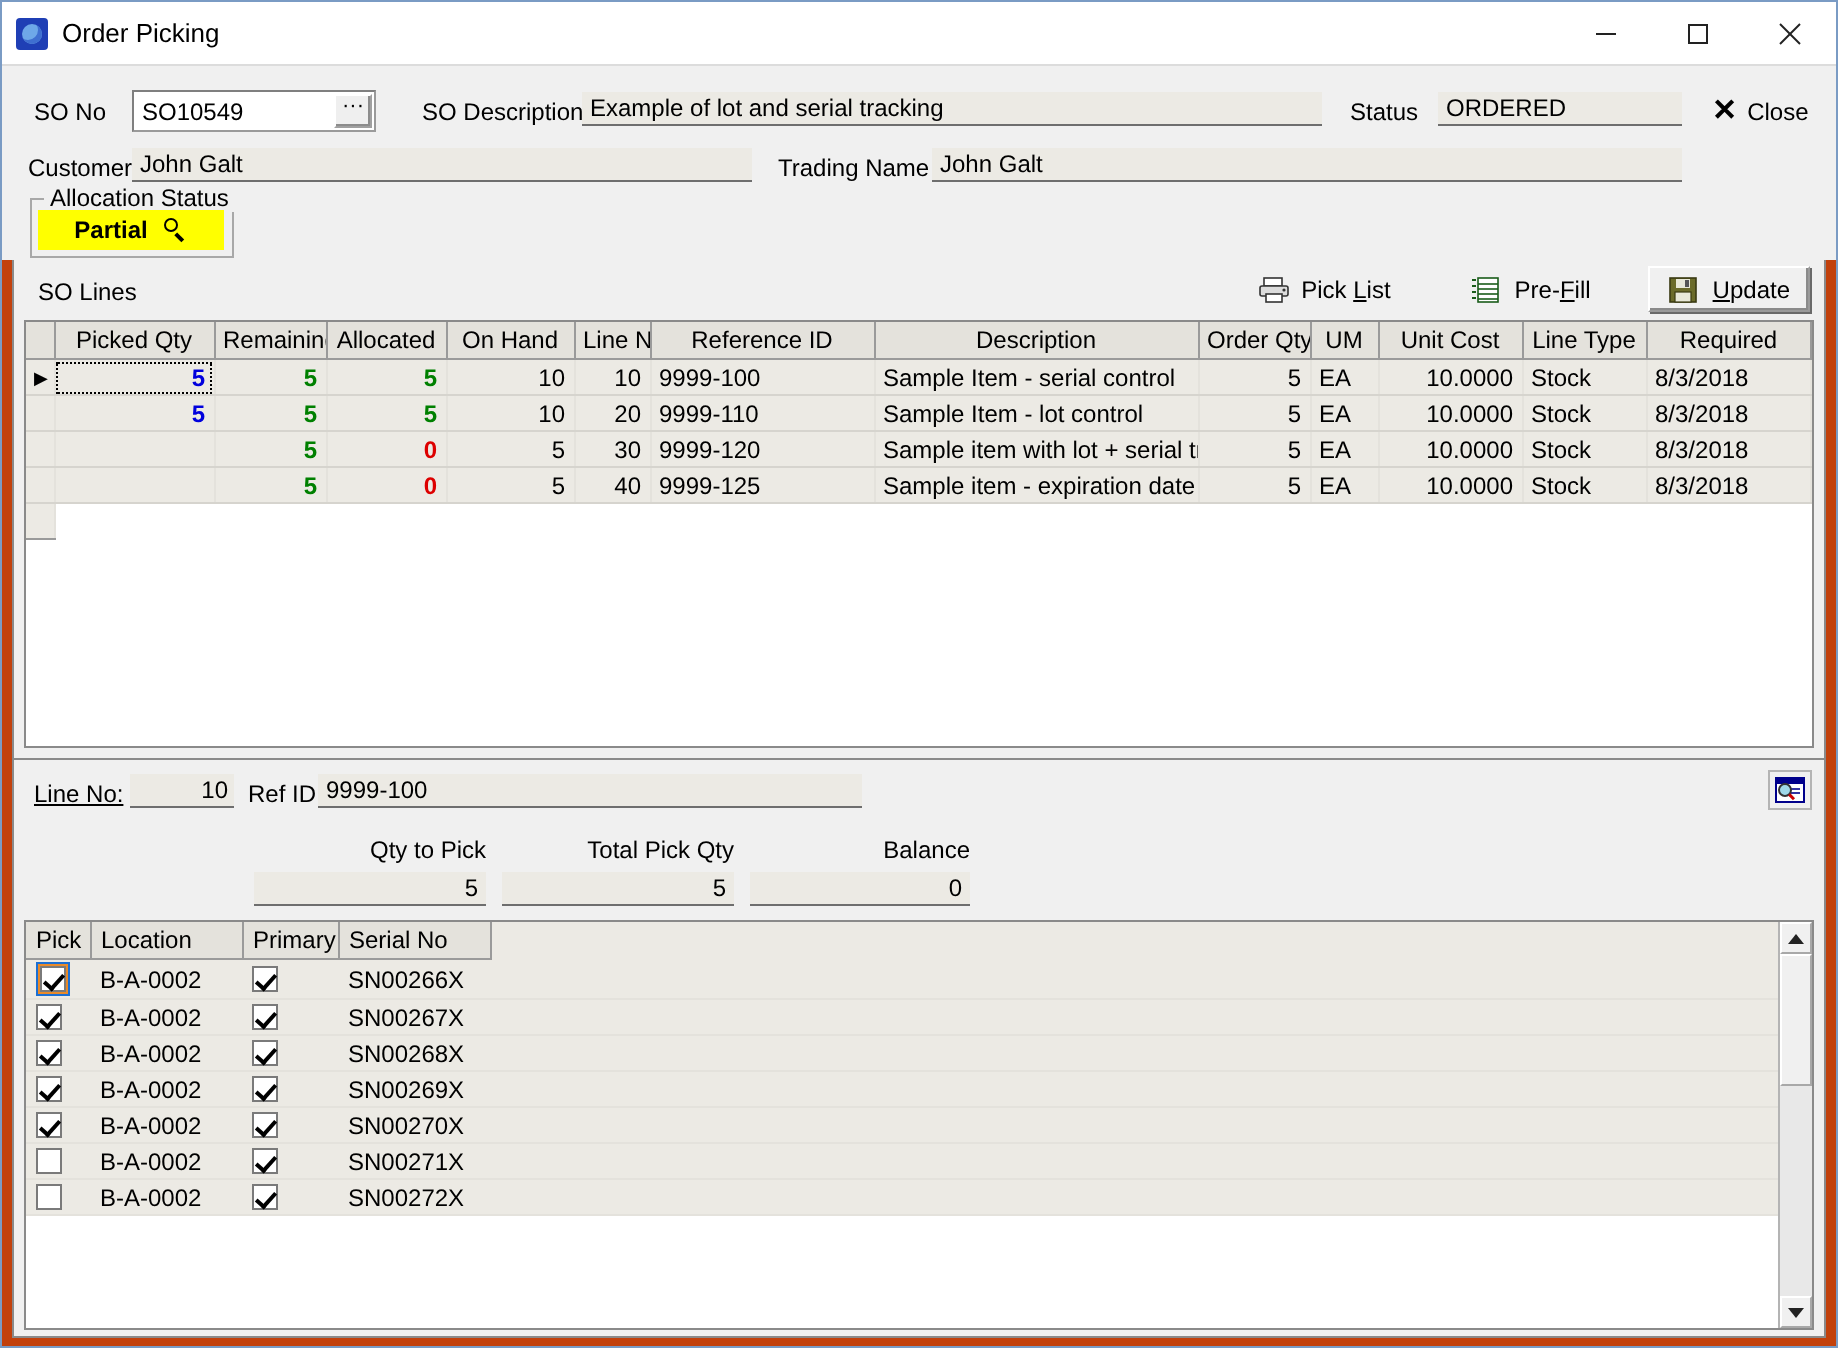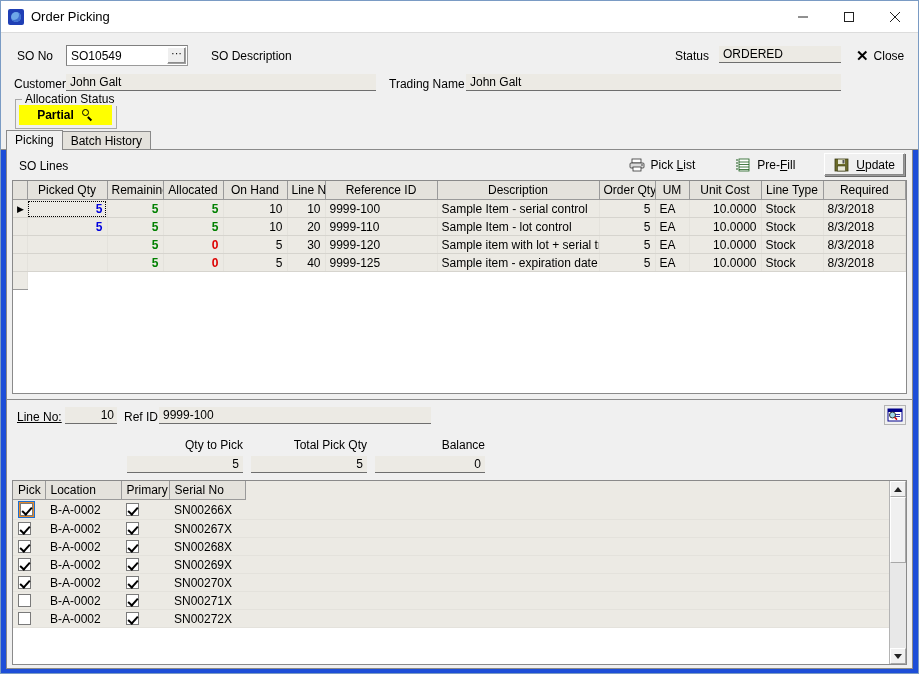--- a/index.html
+++ b/index.html
@@ -11,21 +11,21 @@
     font-family: "Liberation Sans", sans-serif;
     font-size: 12px;
     color: #000000;
     overflow: hidden;
   }
   .window {
     position: relative;
     width: 919px; height: 674px;
     box-sizing: border-box;
     border: 1px solid #7a9bc4;
-    background: #1d4ed8;
+    background: #c2410c;
     display: flex;
     flex-direction: column;
   }
 
   
   .titlebar {
     height: 31px;
     background: #ffffff;
     display: flex;
     align-items: center;
@@ -486,20 +486,21 @@
   <div class="header-form">
 
     <div class="row-a">
       <div class="lbl so-no-label">SO No</div>
       <div class="so-no-box">
         <div class="so-no-value">SO10549</div>
         <div class="ellipsis-btn">···</div>
       </div>
 
       <div class="lbl so-desc-label">SO Description</div>
+      <div class="ro-field so-desc-field">Example of lot and serial tracking</div>
 
       <div class="lbl status-label">Status</div>
       <div class="ro-field status-field">ORDERED</div>
 
       <div class="close-btn">
         <span class="close-x">✕</span>
         <span>Close</span>
       </div>
     </div>
 
@@ -512,24 +513,20 @@
     </div>
 
     <div class="alloc-group"></div>
     <div class="alloc-legend">Allocation Status</div>
     <div class="alloc-badge">
       <span>Partial</span>
       <span class="magnifier"></span>
     </div>
   </div>
 
-  <div class="tabstrip">
-    <div class="tab active">Picking</div>
-    <div class="tab">Batch History</div>
-  </div>
 
   <div class="picking-panel">
     <div class="so-lines-label">SO Lines</div>
 
     <div class="toolbar">
       <div class="tb-btn">
         <svg class="ico" viewBox="0 0 16 14">
           <rect x="3" y="1" width="9" height="4" fill="#fff" stroke="#333" stroke-width="0.8"></rect>
           <rect x="1" y="5" width="14" height="5" rx="1" fill="#dcdcdc" stroke="#333" stroke-width="0.8"></rect>
           <rect x="4" y="9" width="8" height="4" fill="#fff" stroke="#333" stroke-width="0.8"></rect>

